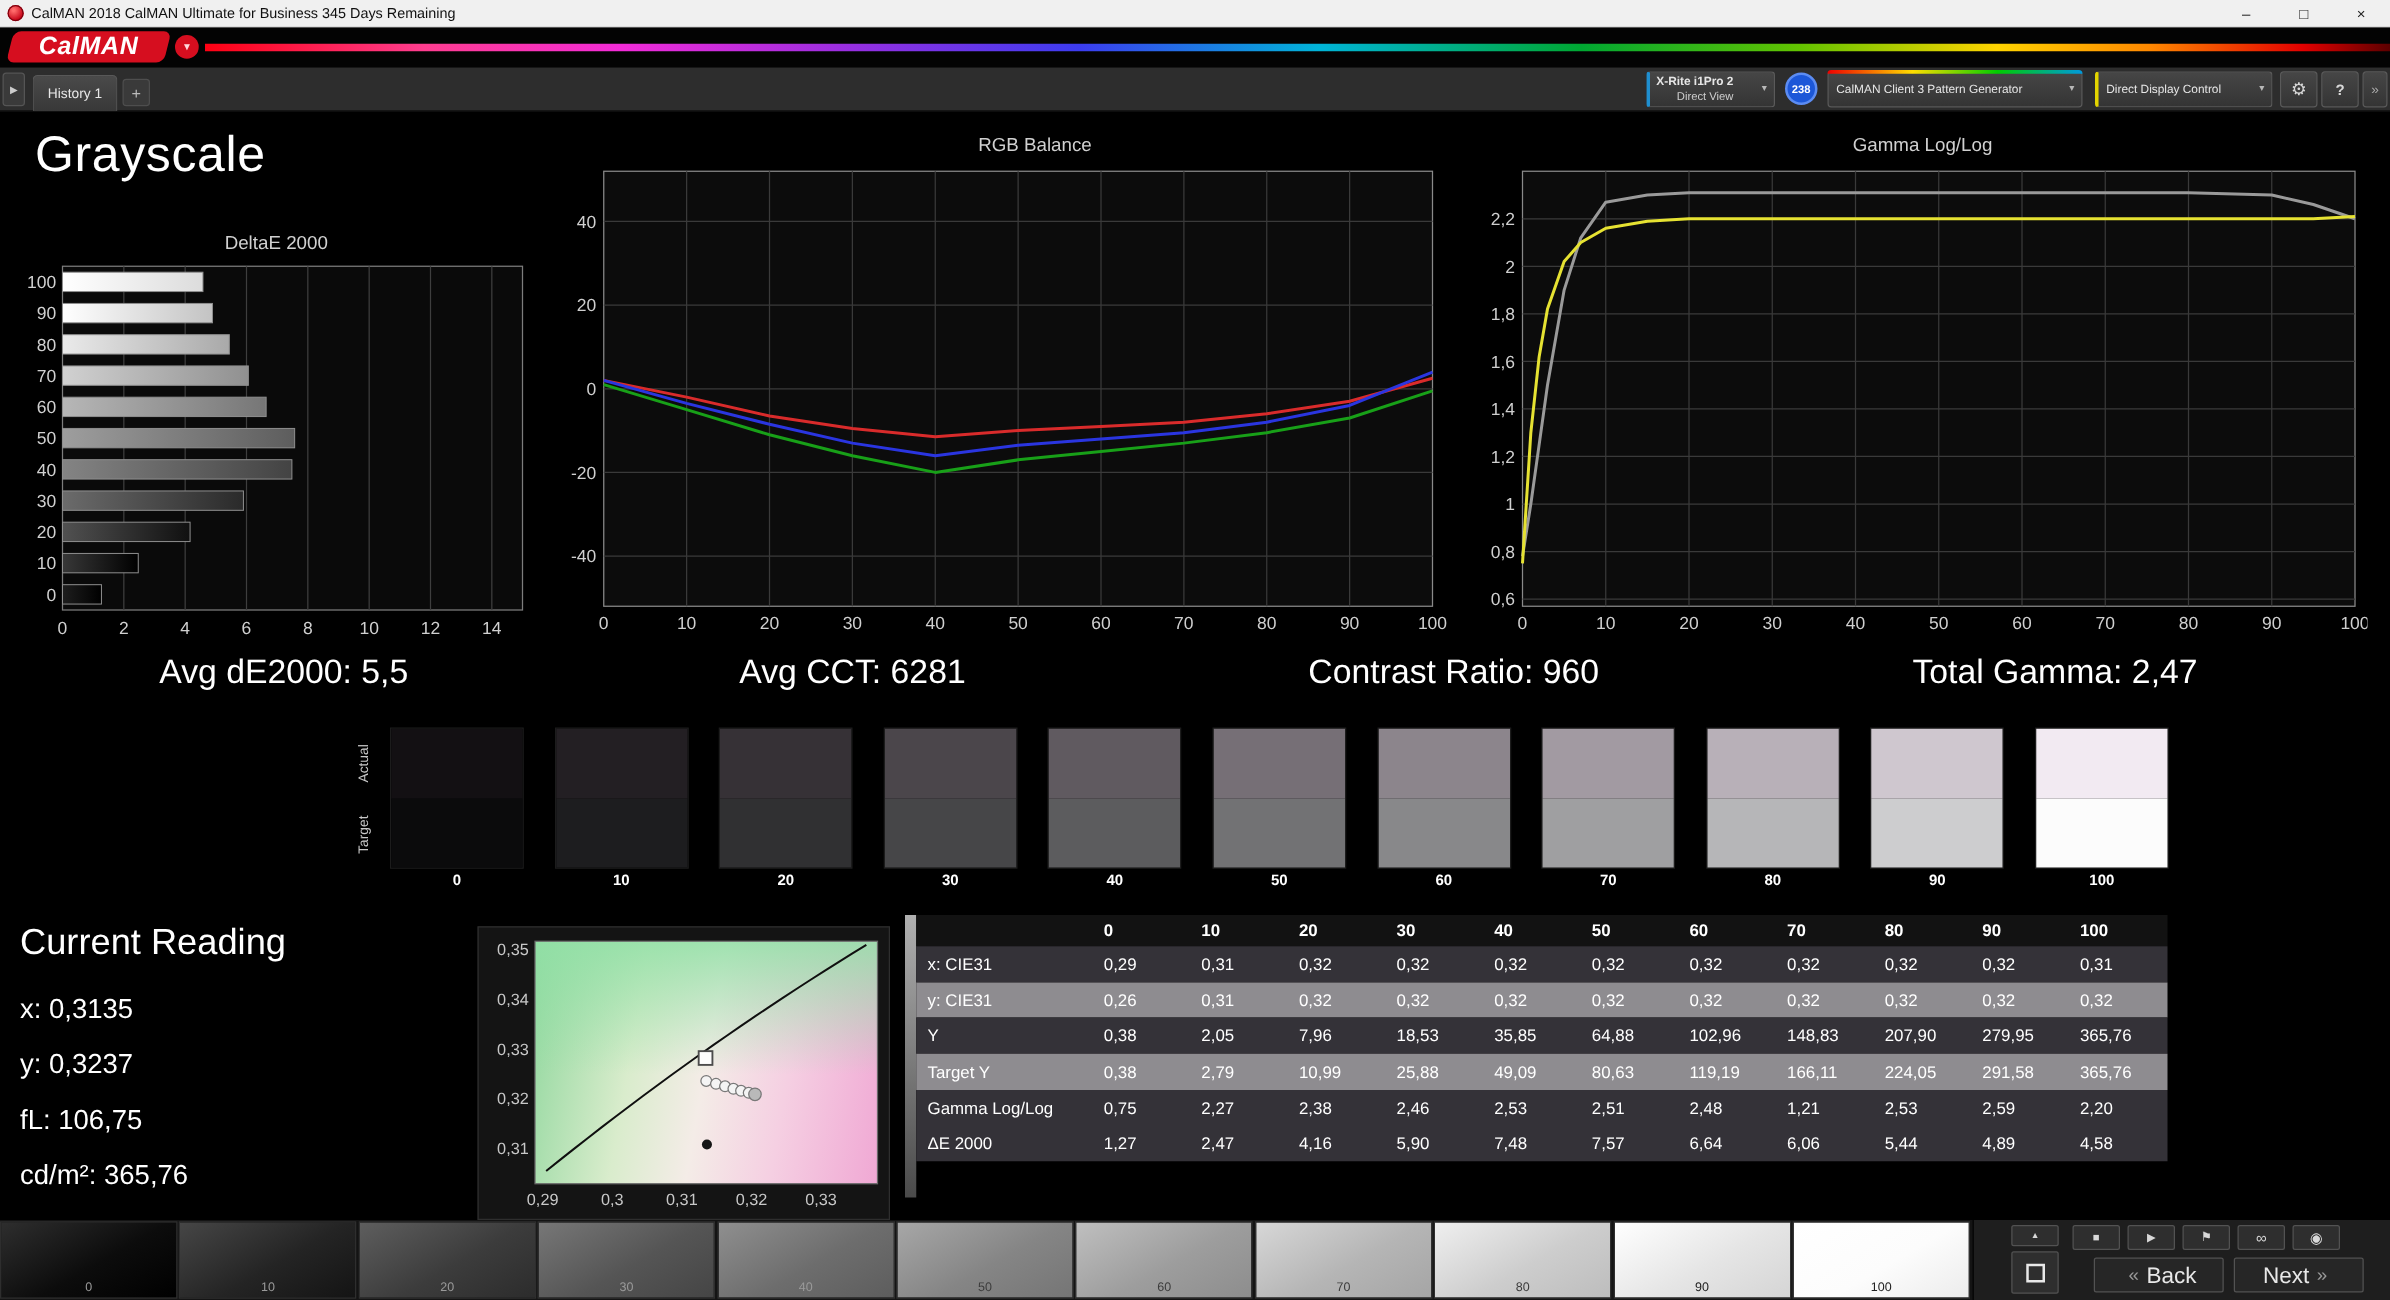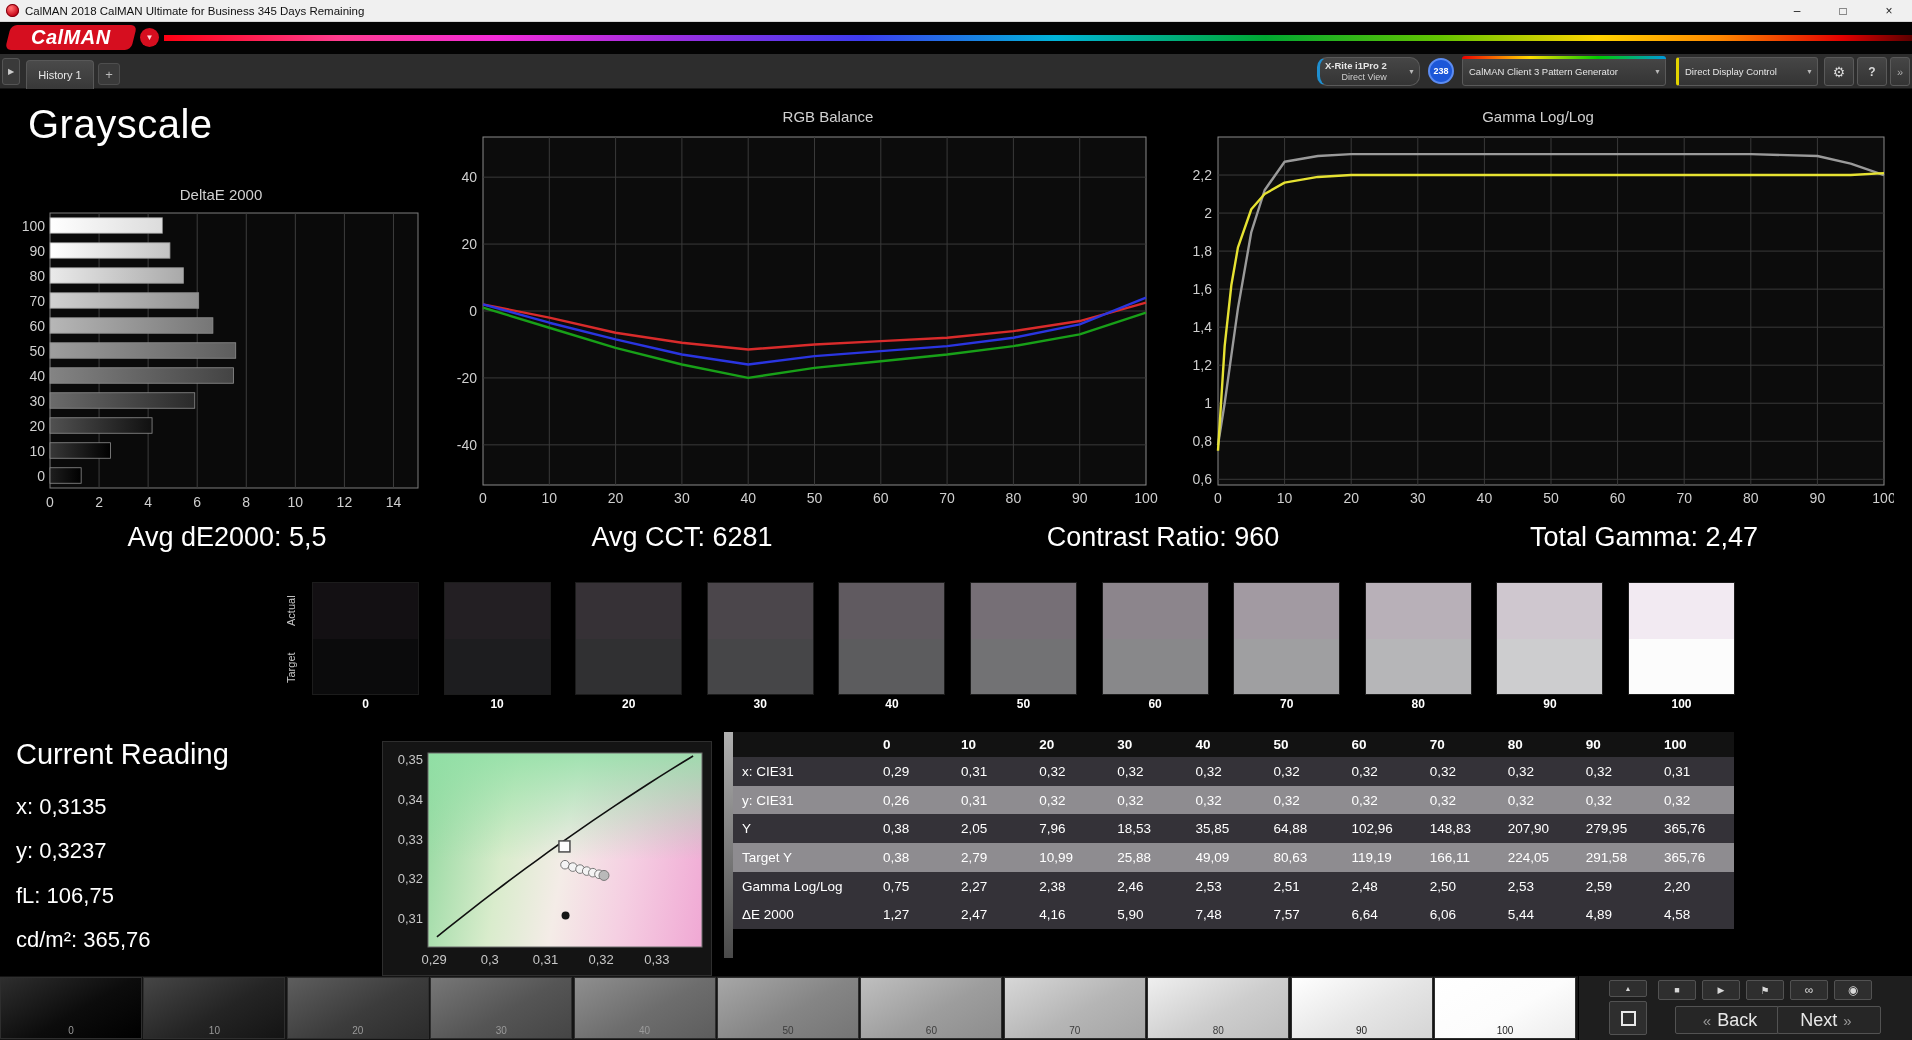--- a/index.html
+++ b/index.html
@@ -94,21 +94,21 @@
 .pc-btn{position:absolute;background:#2e2e2e;border:1px solid #525252;border-radius:2px;color:#d8d8d8;display:flex;align-items:center;justify-content:center;}
 #btn-up{left:30px;top:4px;width:38px;height:17px;font-size:7px;}
 #btn-window{left:30px;top:25px;width:38px;height:34px;}
 #btn-window span{width:15px;height:15px;border:2px solid #e8e8e8;display:block;}
 #btn-stop{left:79px;top:4px;width:38px;height:20px;font-size:9px;}
 #btn-play{left:123px;top:4px;width:38px;height:20px;font-size:9px;}
 #btn-flag{left:167px;top:4px;width:38px;height:20px;font-size:10px;}
 #btn-loop{left:211px;top:4px;width:38px;height:20px;font-size:12px;}
 #btn-aperture{left:255px;top:4px;width:38px;height:20px;font-size:12px;}
 #btn-back{left:96px;top:30px;width:104px;height:28px;font-size:18px;background:#262626;color:#e8e8e8;}
-#btn-next{left:198px;top:30px;width:104px;height:28px;font-size:18px;background:#262626;color:#e8e8e8;}
+#btn-next{left:208px;top:30px;width:104px;height:28px;font-size:18px;background:#262626;color:#e8e8e8;}
 .chev{color:#999;font-size:15px;margin:0 6px;}
 </style>
 </head>
 <body>
 
 <div id="app">
 
   <div id="titlebar">
     <span id="app-icon"></span>
     <span id="win-title">CalMAN 2018 CalMAN Ultimate for Business 345 Days Remaining</span>
@@ -127,21 +127,21 @@
     <div id="rainbow"></div>
   </div>
 
   <div id="tabbar">
     <div id="hist-toggle">
         <span>▶</span>
       </div>
     <div id="tab-history">History 1</div>
     <div id="tab-add">+</div>
 
-    <div class="tb-box" id="meter-box" style="border-left-color: rgb(31, 143, 208); border-radius: 10px;">
+    <div class="tb-box" id="meter-box" style="border-left-color: rgb(31, 143, 208);">
       <div class="tb-lines">
         <span class="tb-l1">X-Rite i1Pro 2</span>
         <span class="tb-l2">Direct View</span>
       </div>
       <span class="dd-arrow">▼</span>
     </div>
     <div id="meter-badge" style="background: rgb(28, 87, 216);">238</div>
     <div class="tb-box" id="source-box">
       <span class="tb-single">CalMAN Client 3 Pattern Generator</span>
       <span class="dd-arrow">▼</span>
@@ -503,21 +503,21 @@
         </div>
         <div class="t-row t-dark">
           <div class="t-cell t-label">Gamma Log/Log</div>
           <div class="t-cell">0,75</div>
           <div class="t-cell">2,27</div>
           <div class="t-cell">2,38</div>
           <div class="t-cell">2,46</div>
           <div class="t-cell">2,53</div>
           <div class="t-cell">2,51</div>
           <div class="t-cell">2,48</div>
-          <div class="t-cell">2,50</div>
+          <div class="t-cell">1,21</div>
           <div class="t-cell">2,53</div>
           <div class="t-cell">2,59</div>
           <div class="t-cell">2,20</div>
         </div>
         <div class="t-row t-dark">
           <div class="t-cell t-label">ΔE 2000</div>
           <div class="t-cell">1,27</div>
           <div class="t-cell">2,47</div>
           <div class="t-cell">4,16</div>
           <div class="t-cell">5,90</div>

